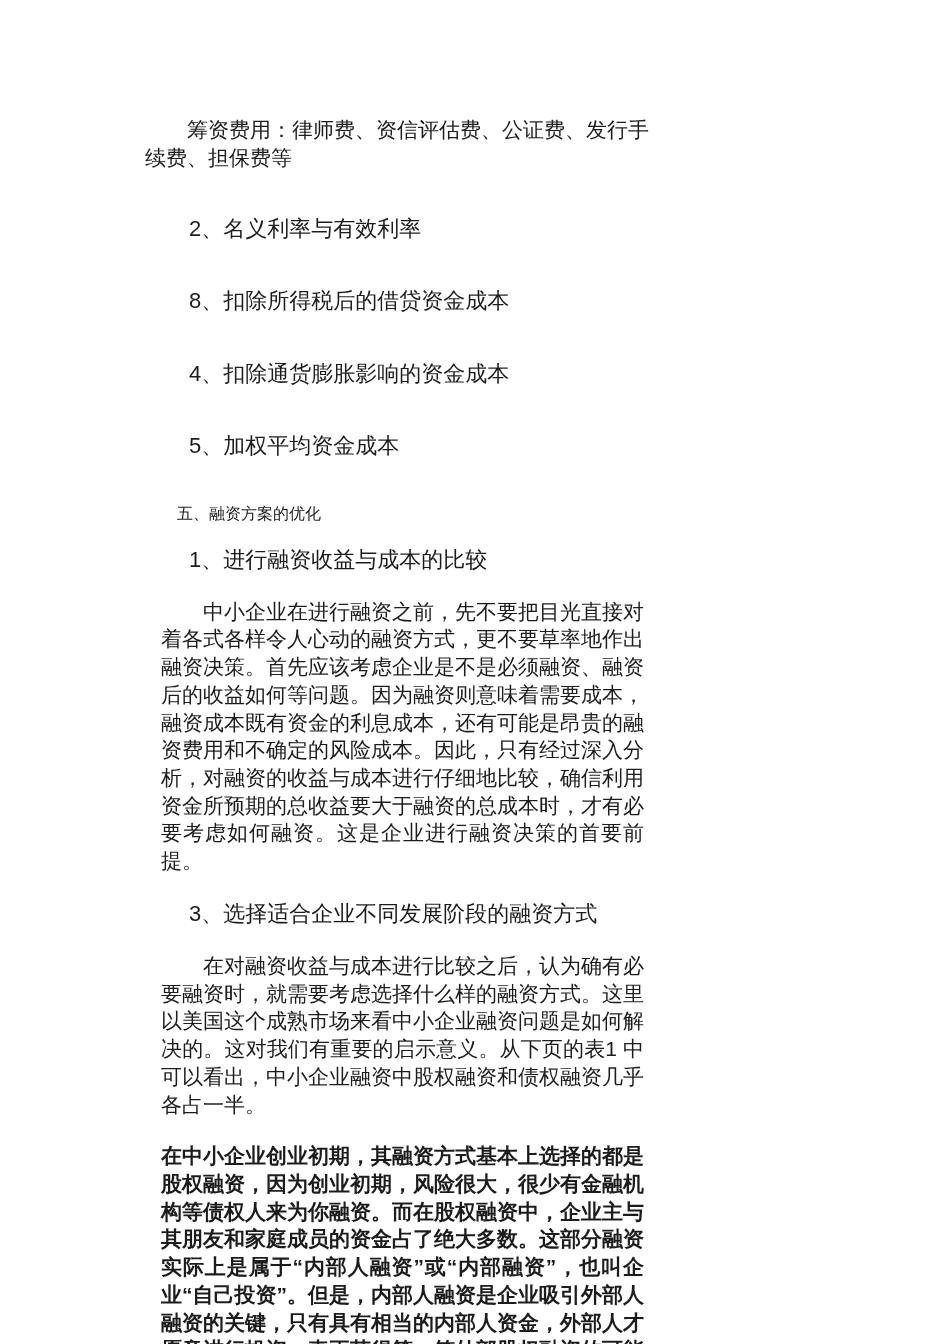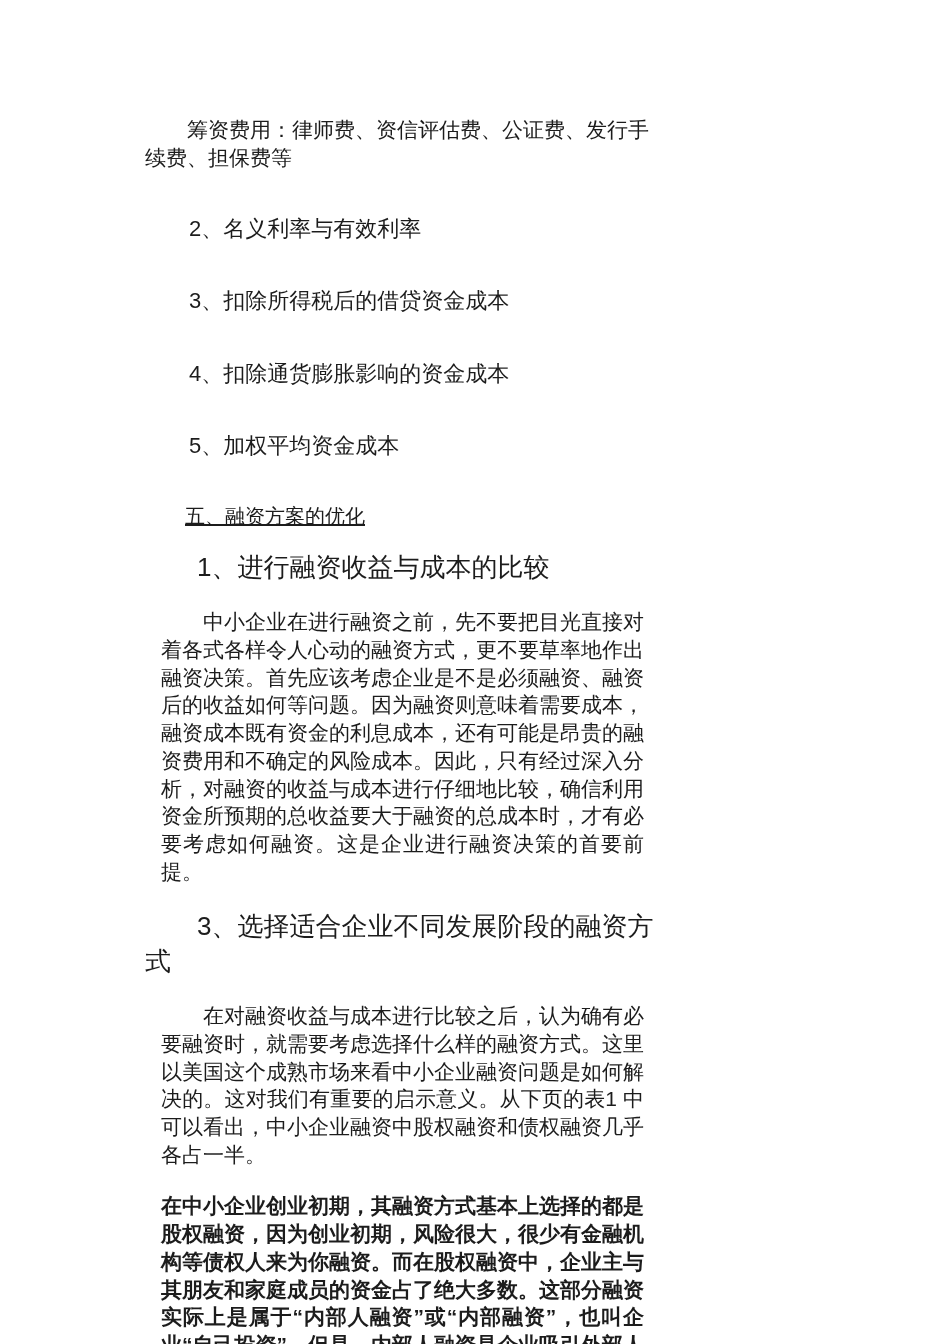--- a/index.html
+++ b/index.html
@@ -28,46 +28,45 @@
     text-indent: 2em;
     margin: 0 0 26px 0;
   }
   .block.item {
     text-indent: 2em;
     font-size: 22px;
     margin: 43px 0;
   }
   .block.section {
     text-indent: 2em;
-    font-size: 20px;
+    font-size: 16px;
     margin: 18px 0;
-    text-decoration: underline;
   }
   .block.subitem {
     text-indent: 2em;
-    font-size: 26px;
+    font-size: 22px;
     margin: 21px 0;
   }
   .block.paragraph {
     text-indent: 2em;
     text-align: justify;
     margin: 24px 16px;
   }
   .block.paragraph.no-indent {
     text-indent: 0;
     font-weight: bold;
   }
 </style>
 </head>
 <body>
 
 <div class="page" style="background: rgb(255, 255, 255); color: rgb(28, 28, 28);">
     <p class="block line">筹资费用：律师费、资信评估费、公证费、发行手续费、担保费等</p>
     <p class="block item">2、名义利率与有效利率</p>
-    <p class="block item">3、扣除所得税后的借贷资金成本</p>
+    <p class="block item">8、扣除所得税后的借贷资金成本</p>
     <p class="block item">4、扣除通货膨胀影响的资金成本</p>
     <p class="block item">5、加权平均资金成本</p>
     <p class="block section">五、融资方案的优化</p>
     <p class="block subitem">1、进行融资收益与成本的比较</p>
     <p class="block paragraph">中小企业在进行融资之前，先不要把目光直接对着各式各样令人心动的融资方式，更不要草率地作出融资决策。首先应该考虑企业是不是必须融资、融资后的收益如何等问题。因为融资则意味着需要成本，融资成本既有资金的利息成本，还有可能是昂贵的融资费用和不确定的风险成本。因此，只有经过深入分析，对融资的收益与成本进行仔细地比较，确信利用资金所预期的总收益要大于融资的总成本时，才有必要考虑如何融资。这是企业进行融资决策的首要前提。</p>
     <p class="block subitem">3、选择适合企业不同发展阶段的融资方式</p>
     <p class="block paragraph">在对融资收益与成本进行比较之后，认为确有必要融资时，就需要考虑选择什么样的融资方式。这里以美国这个成熟市场来看中小企业融资问题是如何解决的。这对我们有重要的启示意义。从下页的表1 中可以看出，中小企业融资中股权融资和债权融资几乎各占一半。</p>
     <p class="block paragraph no-indent">在中小企业创业初期，其融资方式基本上选择的都是股权融资，因为创业初期，风险很大，很少有金融机构等债权人来为你融资。而在股权融资中，企业主与其朋友和家庭成员的资金占了绝大多数。这部分融资实际上是属于“内部人融资”或“内部融资”，也叫企业“自己投资”。但是，内部人融资是企业吸引外部人融资的关键，只有具有相当的内部人资金，外部人才愿意进行投资。真正获得第一笔外部股权融资的可能是出于战略发展目的又非常熟悉该投资行业的个人或企业的“天使”资金——风险投资的早期资金。在此基础上，可以寻求其他创业投资公司等机构的股权融资。到中小企业发展到一定时期和规模以后，就可以选择债权融资。债权融资主要来自金融机构，包括商业银行和财务公司等。对中小企业融资的商业银行不是大的商业银行，而主要是一些社区银行或地方性银行，大的银行只有在信用评级制度发展之后（或者说中小企业具备了信用等级之后）才开始介入中</p>
   </div>
 

